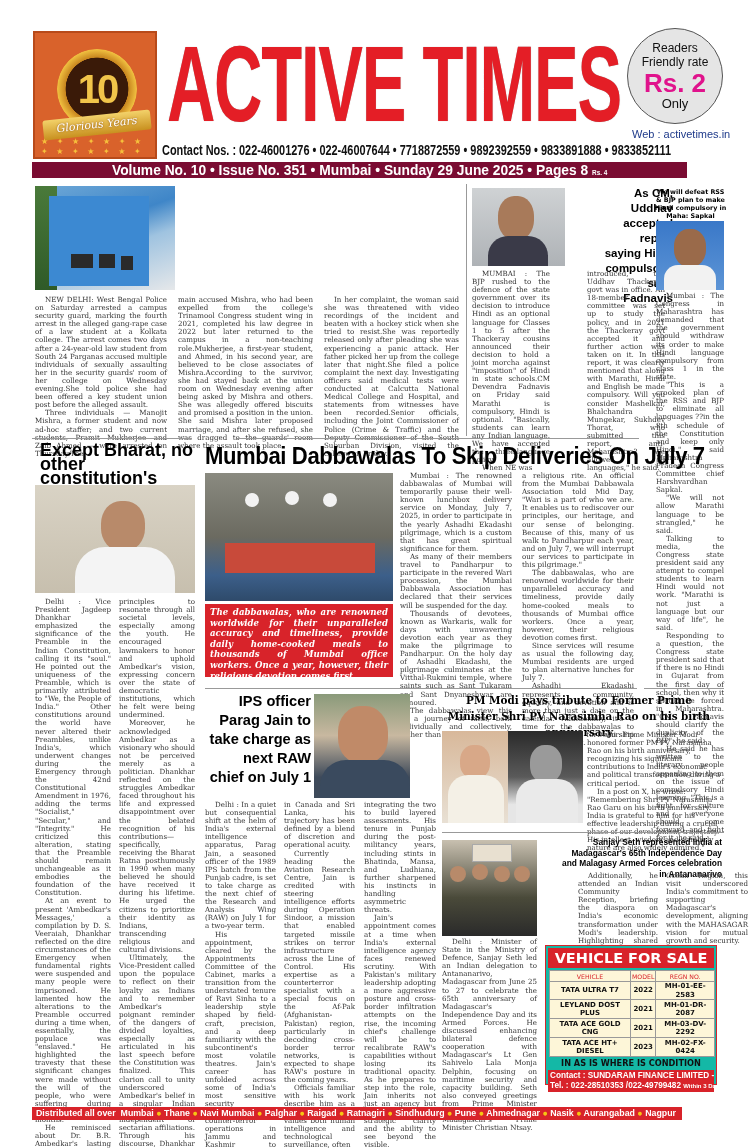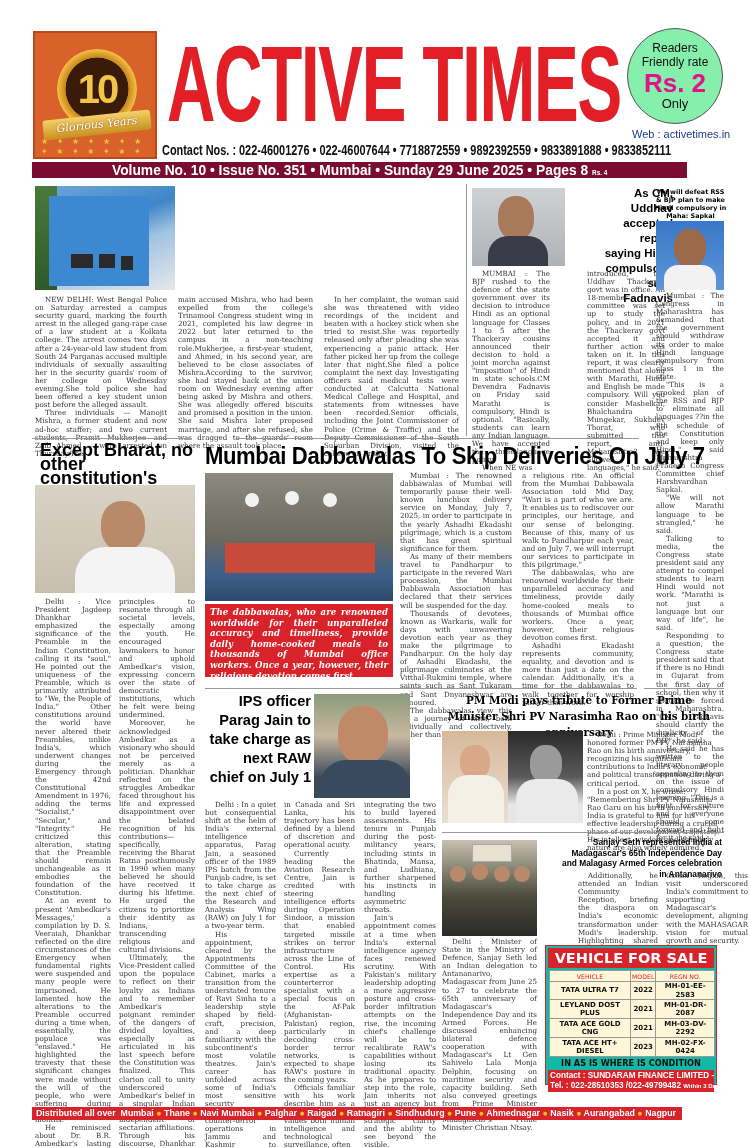--- a/index.html
+++ b/index.html
@@ -7,21 +7,21 @@
   .page { position: absolute; left: 32px; top: 0; width: 650px; height: 1148px; }
 
   
   .masthead { position: absolute; left: 0; top: 30px; width: 650px; height: 130px; }
   .logo-box { position: absolute; left: 1px; top: 1px; width: 124px; height: 128px; background: #d9622b; border: 2px solid #b84a1a; overflow: hidden; }
   .logo-circle { position: absolute; left: 22px; top: 16px; width: 80px; height: 80px; border-radius: 50%; background: radial-gradient(circle, #3a1a08 55%, #c8861f 56%, #f0c040 70%, #d9622b 72%); }
   .logo-ten { position: absolute; left: 0; top: 18px; width: 80px; text-align: center; font-family: "Liberation Sans", sans-serif; font-weight: bold; font-size: 40px; color: #f1c54a; letter-spacing: -3px; }
   .logo-ribbon { position: absolute; left: 8px; top: 82px; width: 108px; height: 20px; background: linear-gradient(#f3d26a, #c8901f); border-radius: 3px; transform: rotate(-6deg); text-align: center; font-family: "DejaVu Serif", serif; font-style: italic; font-size: 11px; color: #fff; line-height: 20px; text-shadow: 0 0 2px #8a4a10; }
   .logo-stars { position: absolute; left: 6px; top: 104px; width: 112px; height: 22px; font-size: 8px; color: #f6c13c; letter-spacing: 3px; line-height: 10px; overflow: hidden; }
   .brand { position: absolute; left: 135px; top: 0px; width: 390px; height: 108px; font-family: "Liberation Sans", sans-serif; font-weight: bold; font-size: 108px; line-height: 108px; color: #e41e26; letter-spacing: -2px; transform: scaleX(0.62); transform-origin: left top; white-space: nowrap; text-shadow: 0 0 1px #999; }
-  .price-badge { position: absolute; left: 595px; top: -2px; width: 96px; height: 96px; border-radius: 50%; background: #86efac; border: 1px solid #555; text-align: center; font-family: "Liberation Sans", sans-serif; }
+  .price-badge { position: absolute; left: 595px; top: -2px; width: 96px; height: 96px; border-radius: 50%; background: #e5e5e5; border: 1px solid #555; text-align: center; font-family: "Liberation Sans", sans-serif; }
   .price-badge .l1 { font-size: 12px; color: #111; margin-top: 12px; line-height: 14px; }
   .price-badge .l2 { font-size: 12px; color: #111; line-height: 14px; }
   .price-badge .amt { font-size: 26px; font-weight: bold; color: #e0138c; line-height: 28px; }
   .price-badge .only { font-size: 13px; color: #111; line-height: 14px; }
   .web { position: absolute; left: 600px; top: 98px; font-family: "Liberation Sans", sans-serif; font-size: 11px; color: #1e3a8a; white-space: nowrap; }
   .contact { position: absolute; left: 130px; top: 112px; width: 560px; font-family: "Liberation Sans", sans-serif; font-weight: bold; font-size: 14px; color: #111; transform: scaleX(0.78); transform-origin: left top; white-space: nowrap; }
   .volbar { position: absolute; left: 0px; top: 162px; width: 655px; height: 16px; background: #7a0c32; color: #fff; font-family: "Liberation Sans", sans-serif; font-weight: bold; font-size: 15px; line-height: 16px; white-space: nowrap; padding-left: 80px; overflow: hidden; }
   .volbar span.inner { display: inline-block; transform: scaleX(0.92); transform-origin: left; }
   .volbar .rs { font-size: 7px; }
 
@@ -187,20 +187,21 @@
   <div class="dab-quote" style="left:173px;">The dabbawalas, who are renowned worldwide for their unparalleled accuracy and timeliness, provide daily home-cooked meals to thousands of Mumbai office workers. Once a year, however, their religious devotion comes first.</div>
   <div class="art" style="left:368px;top:472px;width:112px;">
     <p>Mumbai : The renowned dabbawalas of Mumbai will temporarily pause their well-known lunchbox delivery service on Monday, July 7, 2025, in order to participate in the yearly Ashadhi Ekadashi pilgrimage, which is a custom that has great spiritual significance for them.</p>
     <p>As many of their members travel to Pandharpur to participate in the revered Wari procession, the Mumbai Dabbawala Association has declared that their services will be suspended for the day.</p>
     <p>Thousands of devotees, known as Warkaris, walk for days with unwavering devotion each year as they make the pilgrimage to Pandharpur. On the holy day of Ashadhi Ekadashi, the pilgrimage culminates at the Vitthal-Rukmini temple, where saints such as Sant Tukaram and Sant Dnyaneshwar are honoured.</p>
     <p>The dabbawalas view this as a journey of faith, both individually and collectively, rather than merely</p>
   </div>
   <div class="art" style="left:490px;top:472px;width:112px;">
     <p style="text-indent:0">a religious rite. An official from the Mumbai Dabbawala Association told Mid Day, "Wari is a part of who we are. It enables us to rediscover our principles, our heritage, and our sense of belonging. Because of this, many of us walk to Pandharpur each year, and on July 7, we will interrupt our services to participate in this pilgrimage."</p>
     <p>The dabbawalas, who are renowned worldwide for their unparalleled accuracy and timeliness, provide daily home-cooked meals to thousands of Mumbai office workers. Once a year, however, their religious devotion comes first.</p>
+    <p>Since services will resume as usual the following day, Mumbai residents are urged to plan alternative lunches for July 7.</p>
     <p>Ashadhi Ekadashi represents community, equality, and devotion and is more than just a date on the calendar. Additionally, it's a time for the dabbawalas to walk together for worship rather than work.</p>
   </div>
 
   <div class="hline" style="left:173px;top:688px;width:432px;"></div>
   <div class="hline" style="left:612px;top:688px;width:80px;"></div>
 
   <div class="jain-head cond" style="left:173px;">IPS officer Parag Jain to take charge as next RAW chief on July 1</div>
   <div class="photo jain-photo" style="left:282px;">
     <div style="position:absolute;left:24px;top:12px;width:50px;height:58px;border-radius:45%;background:#c08a68;"></div>
     <div style="position:absolute;left:6px;top:66px;width:90px;height:40px;background:#3a4a5e;border-radius:26px 26px 0 0;"></div>

